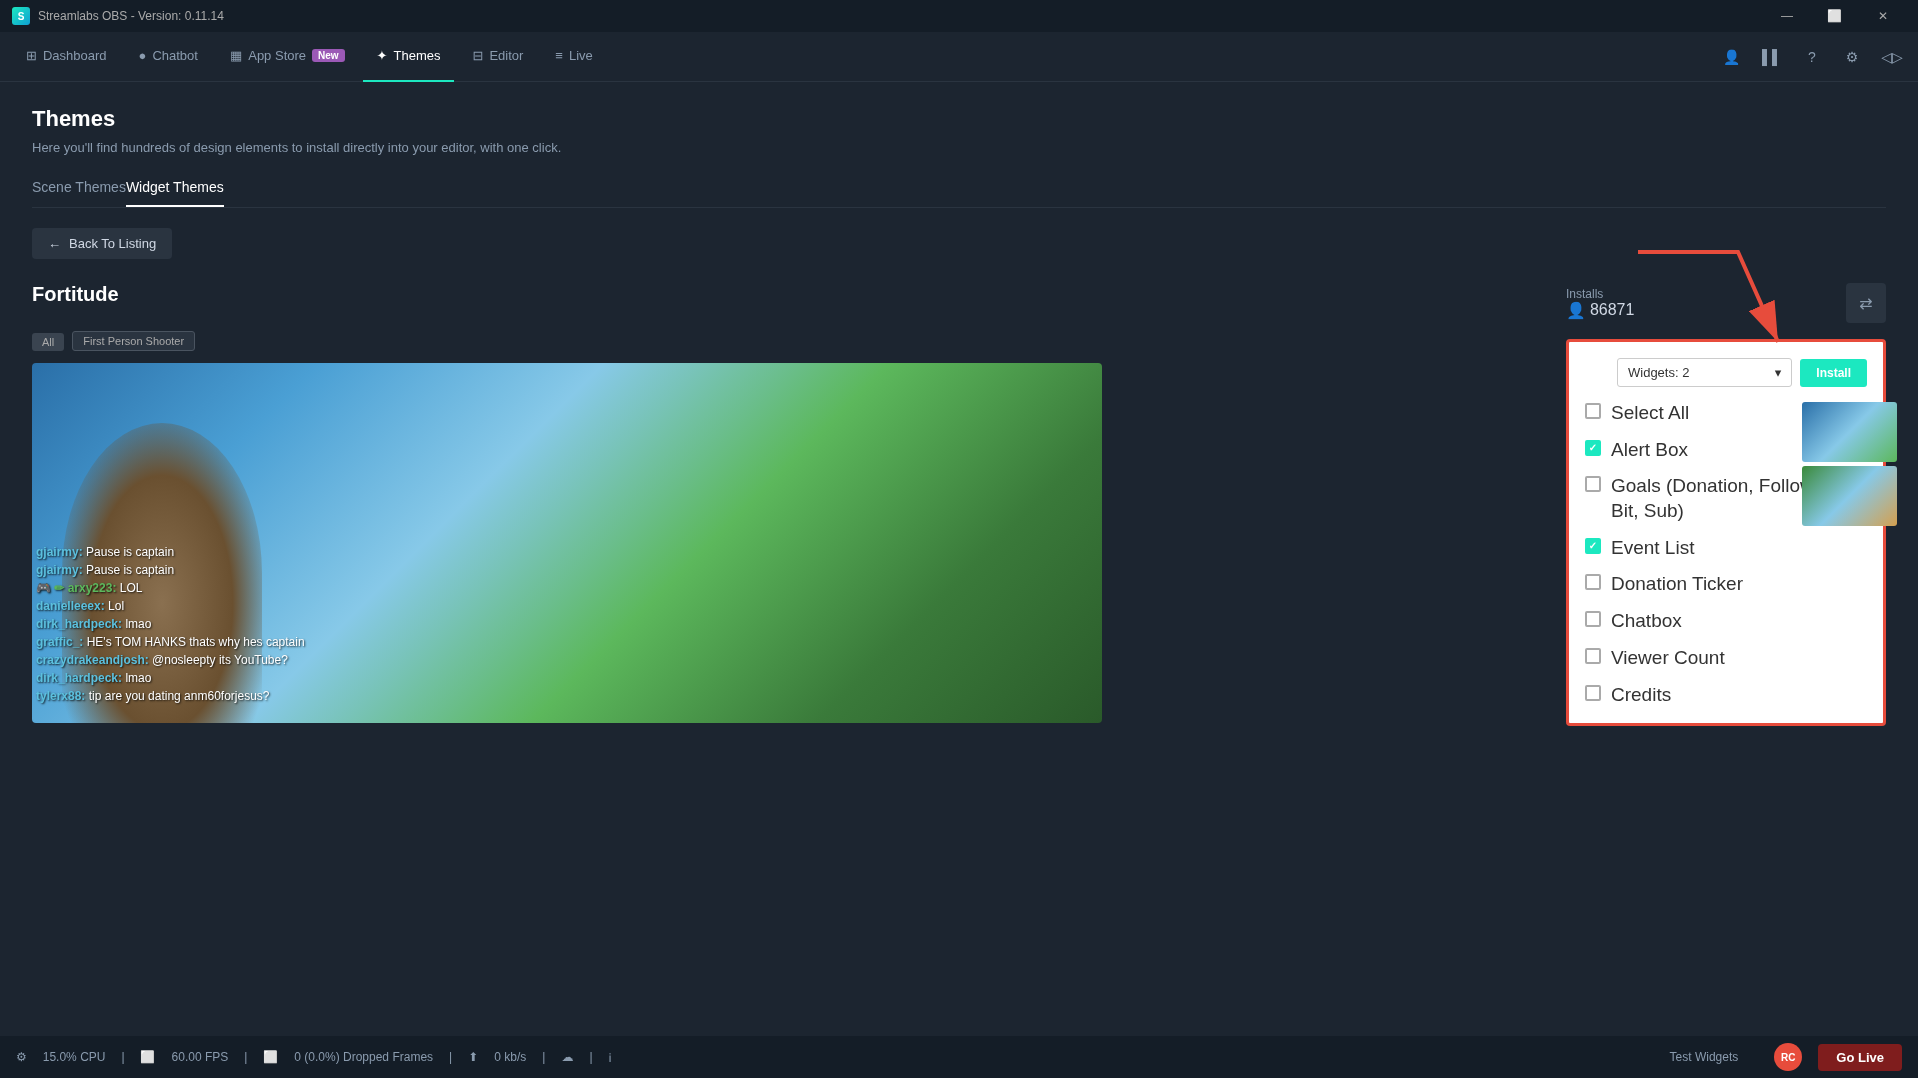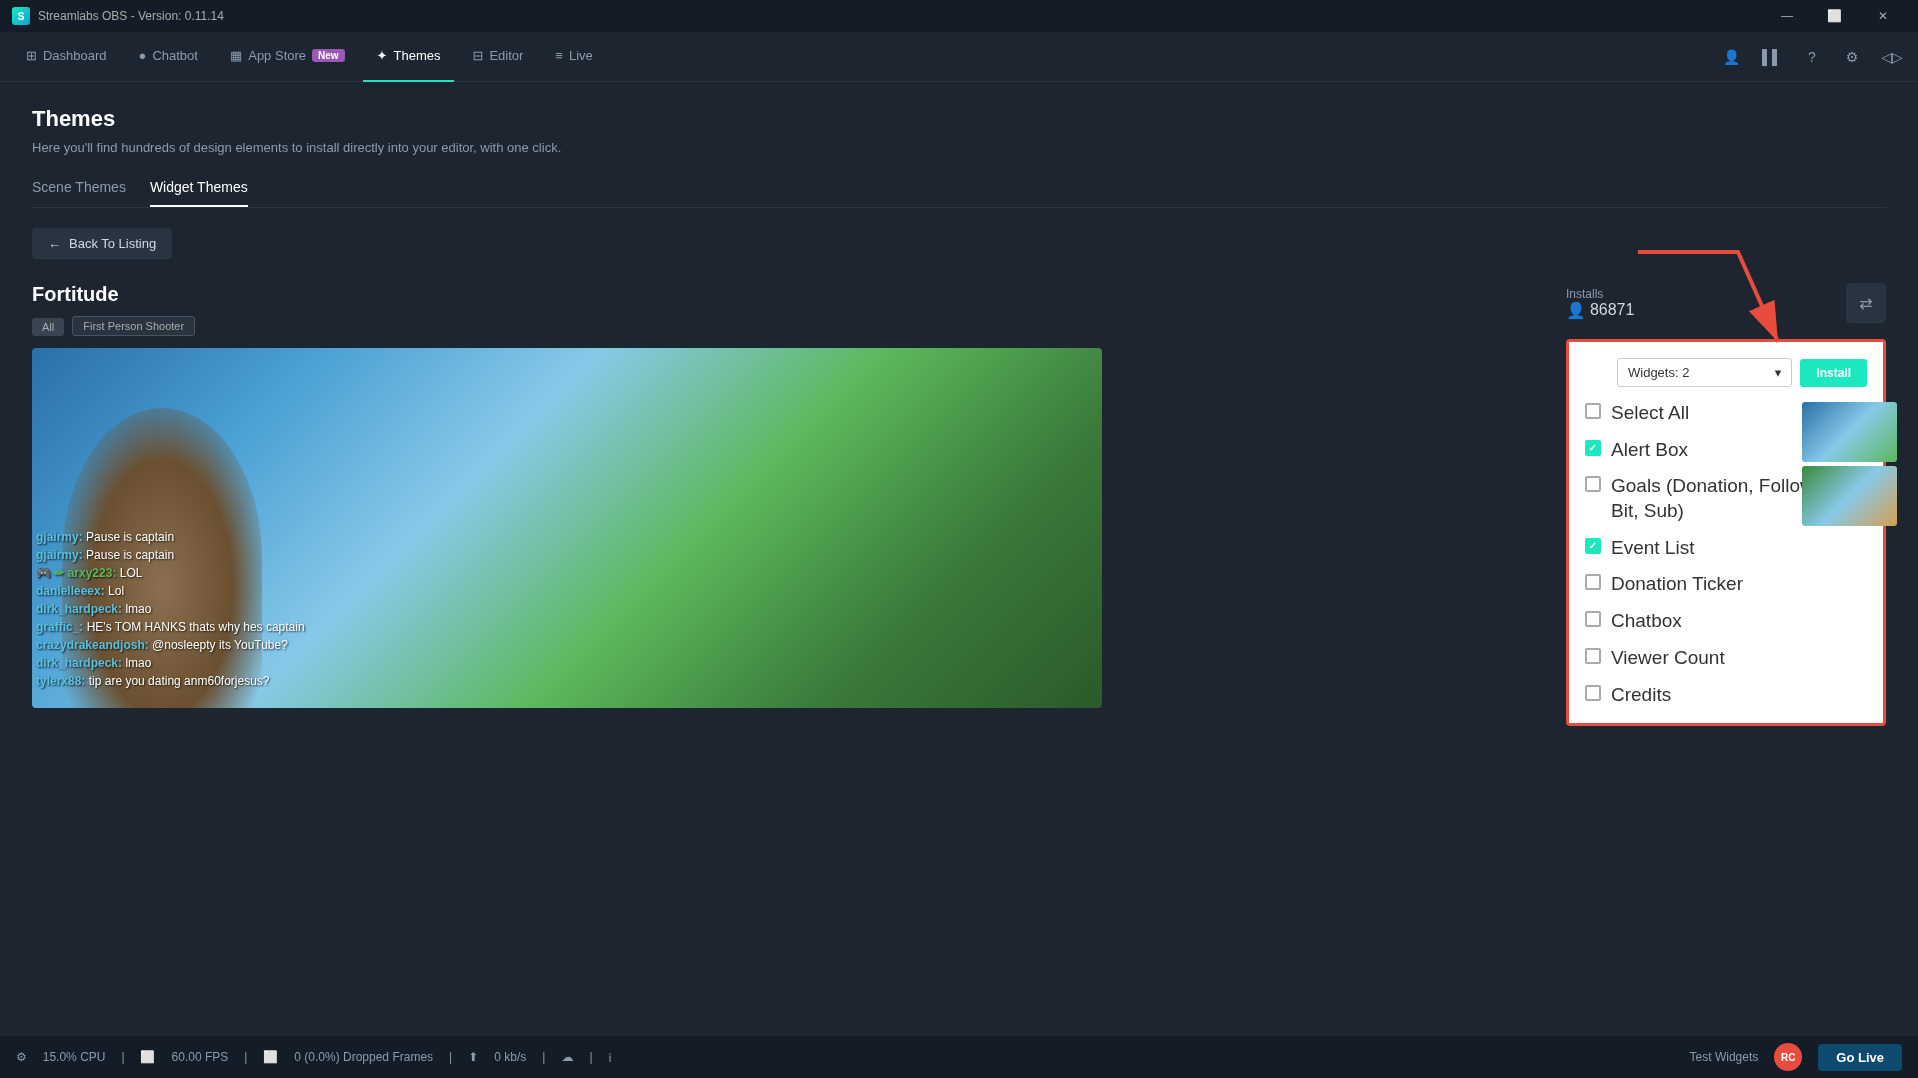--- a/index.html
+++ b/index.html
@@ -90,21 +90,21 @@
 
     .page-title {
       font-size: 22px; font-weight: bold; color: #fff; margin-bottom: 8px;
     }
     .page-subtitle {
       font-size: 13px; color: #8a9bae; margin-bottom: 24px;
     }
 
     
     .theme-tabs {
-      display: flex; gap: 24px; margin-bottom: 20px;
+      display: flex; margin-bottom: 20px;
       border-bottom: 1px solid #2a3440;
     }
     .theme-tab {
       padding-bottom: 10px; font-size: 14px; cursor: pointer;
       color: #8a9bae; border-bottom: 2px solid transparent;
     }
     .theme-tab.active { color: #fff; border-bottom: 2px solid #fff; }
 
     
     .back-btn {
@@ -116,21 +116,21 @@
 
     
     .content-area {
       display: flex; gap: 24px;
     }
 
     
     .left-side { flex: 1; }
 
     .theme-name {
-      font-size: 20px; font-weight: bold; color: #fff; margin-bottom: 10px;
+      font-size: 20px; font-weight: bold; color: #fff; margin-bottom: 25px;
     }
     .tag-list { display: flex; gap: 8px; margin-bottom: 12px; align-items: flex-end; }
     .tag {
       padding: 3px 10px; border-radius: 3px;
       font-size: 11px; cursor: pointer;
     }
     .tag.all { background: #3a4450; color: #aaa; }
     .tag.fps { background: #2a3440; border: 1px solid #4a5460; color: #aaa; }
 
     .preview-img {
@@ -233,28 +233,28 @@
       align-items: center;
       padding: 0 16px;
       font-size: 12px;
       color: #8a9bae;
       gap: 16px;
       justify-content: space-between;
     }
     .status-left { display: flex; align-items: center; gap: 16px; }
     .status-right { display: flex; align-items: center; gap: 16px; }
     .go-live-btn {
-      background: #0c4a6e; color: #fff;
+      background: #7f1d1d; color: #fff;
       border: none; border-radius: 4px;
       padding: 6px 18px; font-size: 13px; font-weight: bold; cursor: pointer;
     }
     .avatar-circle {
       width: 28px; height: 28px; border-radius: 50%;
       background: #e74c3c; display: flex; align-items: center; justify-content: center;
-      font-size: 10px; font-weight: bold; color: #fff;
+      font-size: 10px; font-weight: bold; color: #fff; margin-left: 20px;
     }
 
     
     .main-content::-webkit-scrollbar { width: 6px; }
     .main-content::-webkit-scrollbar-track { background: #1c2530; }
     .main-content::-webkit-scrollbar-thumb { background: #3a4450; border-radius: 3px; }
   </style>
 </head>
 <body>
 

